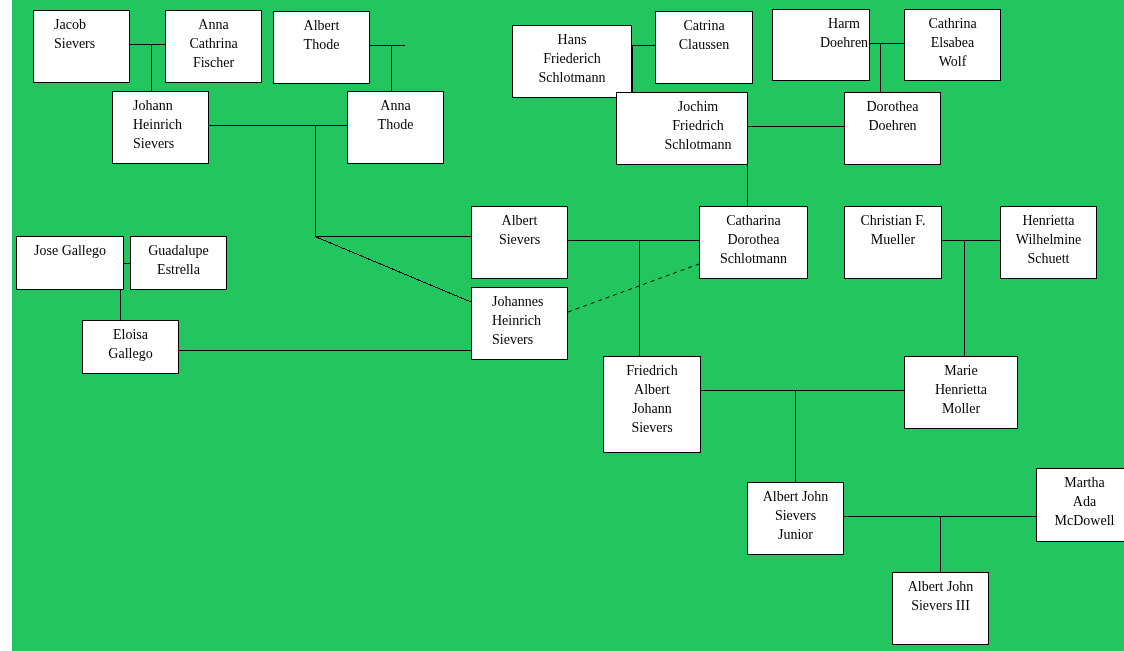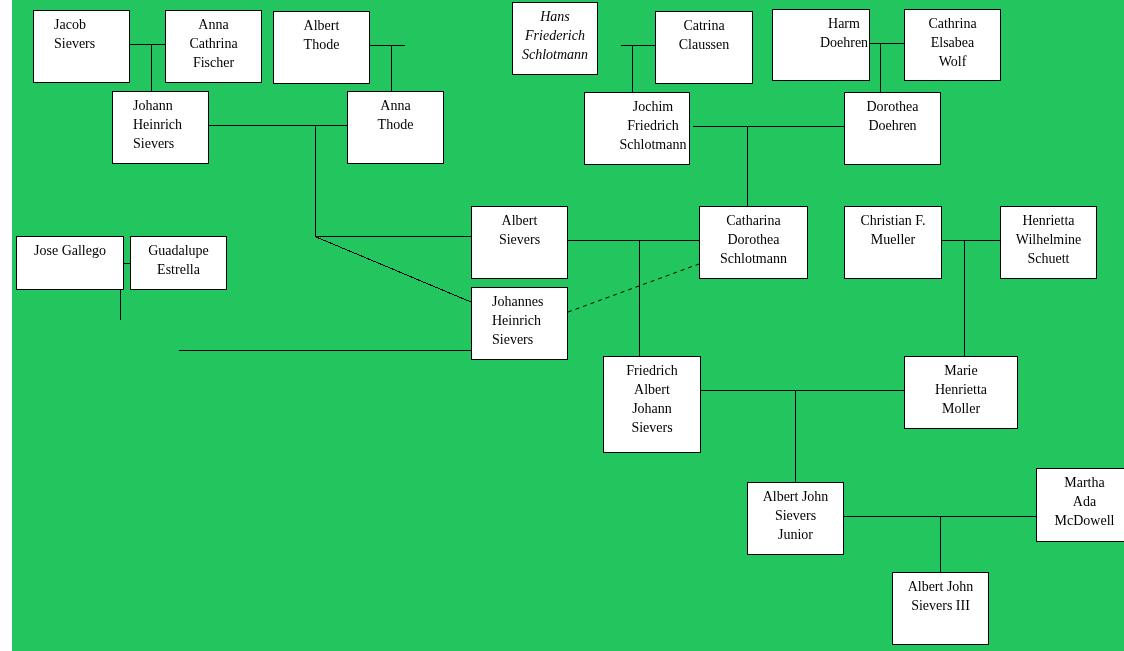--- a/index.html
+++ b/index.html
@@ -53,21 +53,21 @@
     </div>
     <div class="person" style="left: 153px; top: 10px; width: 97px; height: 73px;">
       <span class="nm">Anna</span>
       <span class="nm">Cathrina</span>
       <span class="nm">Fischer</span>
     </div>
     <div class="person" style="left: 261px; top: 11px; width: 97px; height: 73px;">
       <span class="nm">Albert</span>
       <span class="nm">Thode</span>
     </div>
-    <div class="person" style="left: 500px; top: 2px; width: 86px; height: 73px; font-style: italic;">
+    <div class="person" style="left: 500px; top: 25px; width: 120px; height: 73px;">
       <span class="nm">Hans</span>
       <span class="nm">Friederich</span>
       <span class="nm">Schlotmann</span>
     </div>
     <div class="person" style="left: 643px; top: 11px; width: 98px; height: 73px;">
       <span class="nm">Catrina</span>
       <span class="nm">Claussen</span>
     </div>
     <div class="person" style="left: 760px; top: 9px; width: 98px; height: 72px; padding-left: 46px;">
       <span class="nm">Harm</span>
@@ -80,21 +80,21 @@
     </div>
     <div class="person left" style="left: 100px; top: 91px; width: 97px; height: 73px; padding-left: 20px;">
       <span class="nm">Johann</span>
       <span class="nm">Heinrich</span>
       <span class="nm">Sievers</span>
     </div>
     <div class="person" style="left: 335px; top: 91px; width: 97px; height: 73px;">
       <span class="nm">Anna</span>
       <span class="nm">Thode</span>
     </div>
-    <div class="person" style="left: 572px; top: 92px; width: 106px; height: 73px; padding-left: 32px;">
+    <div class="person" style="left: 604px; top: 92px; width: 132px; height: 73px; padding-left: 32px;">
       <span class="nm">Jochim</span>
       <span class="nm">Friedrich</span>
       <span class="nm">Schlotmann</span>
     </div>
     <div class="person" style="left: 832px; top: 92px; width: 97px; height: 73px;">
       <span class="nm">Dorothea</span>
       <span class="nm">Doehren</span>
     </div>
     <div class="person" style="left: 4px; top: 236px; width: 108px; height: 54px;">
       <span class="nm">Jose Gallego</span>
@@ -119,20 +119,24 @@
     <div class="person" style="left: 988px; top: 206px; width: 97px; height: 73px;">
       <span class="nm">Henrietta</span>
       <span class="nm">Wilhelmine</span>
       <span class="nm">Schuett</span>
     </div>
     <div class="person left" style="left: 459px; top: 287px; width: 97px; height: 73px; padding-left: 20px;">
       <span class="nm">Johannes</span>
       <span class="nm">Heinrich</span>
       <span class="nm">Sievers</span>
     </div>
+    <div class="person" style="left: 70px; top: 320px; width: 97px; height: 54px;">
+      <span class="nm">Eloisa</span>
+      <span class="nm">Gallego</span>
+    </div>
     <div class="person" style="left: 591px; top: 356px; width: 98px; height: 97px;">
       <span class="nm">Friedrich</span>
       <span class="nm">Albert</span>
       <span class="nm">Johann</span>
       <span class="nm">Sievers</span>
     </div>
     <div class="person" style="left: 892px; top: 356px; width: 114px; height: 73px;">
       <span class="nm">Marie</span>
       <span class="nm">Henrietta</span>
       <span class="nm">Moller</span>

